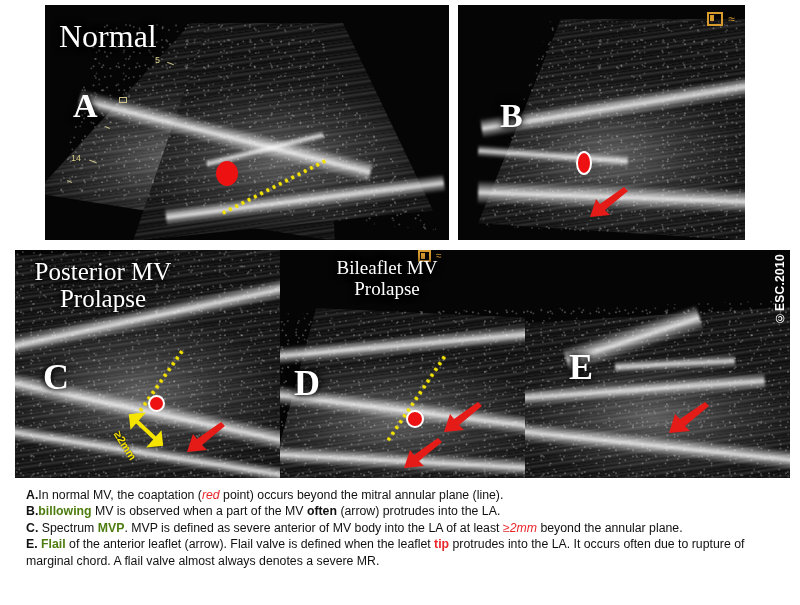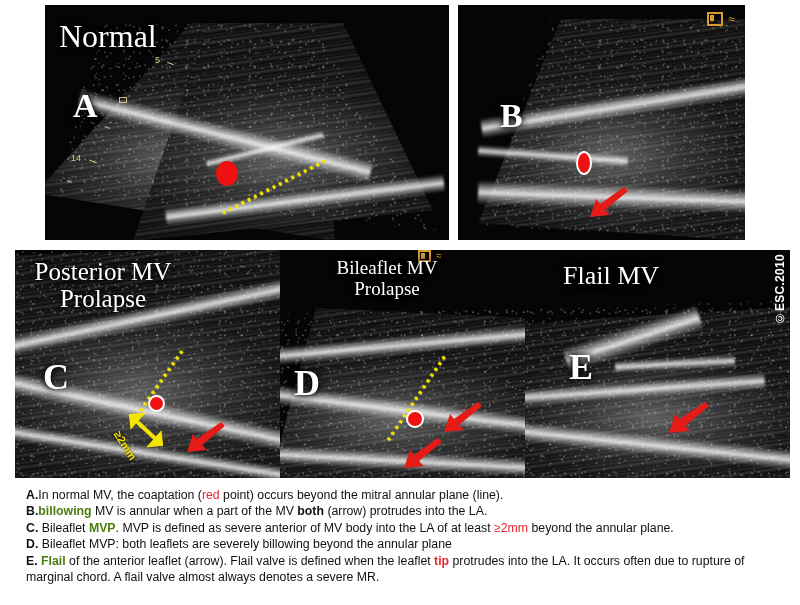--- a/index.html
+++ b/index.html
@@ -208,21 +208,21 @@
     top: 487px;
     width: 760px;
     color: #111111;
     font-family: "Liberation Sans", sans-serif;
     font-size: 12.3px;
     line-height: 16.4px;
   }
   #caption .cap-line { white-space: normal; }
   .cap-title { font-weight: 700; }
   .b { font-weight: 700; }
-  .red { color: #e8262b; }
+  .red { color: #e8262b; font-style: italic; }
   .red-b { color: #e8262b; font-weight: 700; }
   .magenta { color: #4d7c0f; font-weight: 700; }
 </style>
 </head>
 <body>
 
 <div id="figure-area">
 
   <div class="panel" style="left:45px; top:5px; width:404px; height:235px;">
     <div class="us-base"></div>
@@ -346,41 +346,39 @@
 
     <div style="position:absolute; left:510px; top:0; width:265px; height:228px; overflow:hidden;">
       <div class="us-sector" style="left:-14px; top:56px; width:295px; height:180px;
                   clip-path: polygon(0% 10%, 100% 0%, 100% 100%, 0% 100%);"></div>
       <div class="speckle" style="clip-path: polygon(0% 26%, 100% 22%, 100% 100%, 0% 100%);"></div>
       <div class="bright-band" style="left:38px; top:76px; width:140px; height:26px; transform:rotate(-18deg);"></div>
       <div class="bright-band" style="left:-20px; top:132px; width:260px; height:16px; transform:rotate(-4deg);"></div>
       <div class="bright-band" style="left:-20px; top:185px; width:290px; height:20px; transform:rotate(6deg);"></div>
       <div class="bright-band" style="left:90px; top:108px; width:120px; height:12px; transform:rotate(-3deg);"></div>
 
-      <div class="us-title" style="left:38px; top:12px; font-size:26px;">Flail MV</div>
       <div class="us-letter" style="left:44px; top:96px; font-size:36px;">E</div>
 
       <div class="red-arrow" style="left:138px; top:150px;">
         <svg width="50" height="40" viewBox="0 0 50 40">
           <path d="M46 6 L22 26 L27 31 L6 33 L12 14 L17 19 L42 2 Z" fill="#e51b17"></path>
         </svg>
       </div>
     </div>
 
     <div class="copyright" style="right:3px; top:4px;">©ESC.2010</div>
   </div>
 
 </div>
 
 <div id="caption">
 
 
   <div class="cap-line"><span class="b">A.</span><span>In normal MV, the coaptation (</span><span class="red">red</span><span> point) occurs beyond the mitral annular plane (line).</span></div>
 
-  <div class="cap-line"><span class="b">B.</span><span class="magenta">billowing</span><span> MV is annular when a part of the MV </span><span class="b">both</span><span> (arrow) protrudes into the LA.</span></div>
-
-  <div class="cap-line"><span class="b">C.</span><span> Bileaflet </span><span class="magenta">MVP</span><span>. MVP is defined as severe anterior of MV body into the LA  of at least </span><span class="red">≥2mm</span><span> beyond the annular plane.</span></div>
-
-  <div class="cap-line"><span class="b">D.</span><span> Bileaflet MVP: both leaflets are severely billowing beyond the annular plane</span></div>
+  <div class="cap-line"><span class="b">B.</span><span class="magenta">billowing</span><span> MV is observed when a part of the MV </span><span class="b">often</span><span> (arrow) protrudes into the LA.</span></div>
+
+  <div class="cap-line"><span class="b">C.</span><span> Spectrum </span><span class="magenta">MVP</span><span>. MVP is defined as severe anterior of MV body into the LA  of at least </span><span class="red">≥2mm</span><span> beyond the annular plane.</span></div>
+
 
   <div class="cap-line"><span class="b">E.</span><span> </span><span class="magenta">Flail</span><span> of the anterior leaflet (arrow). Flail valve is defined when the leaflet </span><span class="red-b">tip</span><span> protrudes into the LA. It occurs often due to rupture of marginal chord. A flail valve almost always denotes a severe MR.</span></div>
 
 </div>
 
 </body></html>

